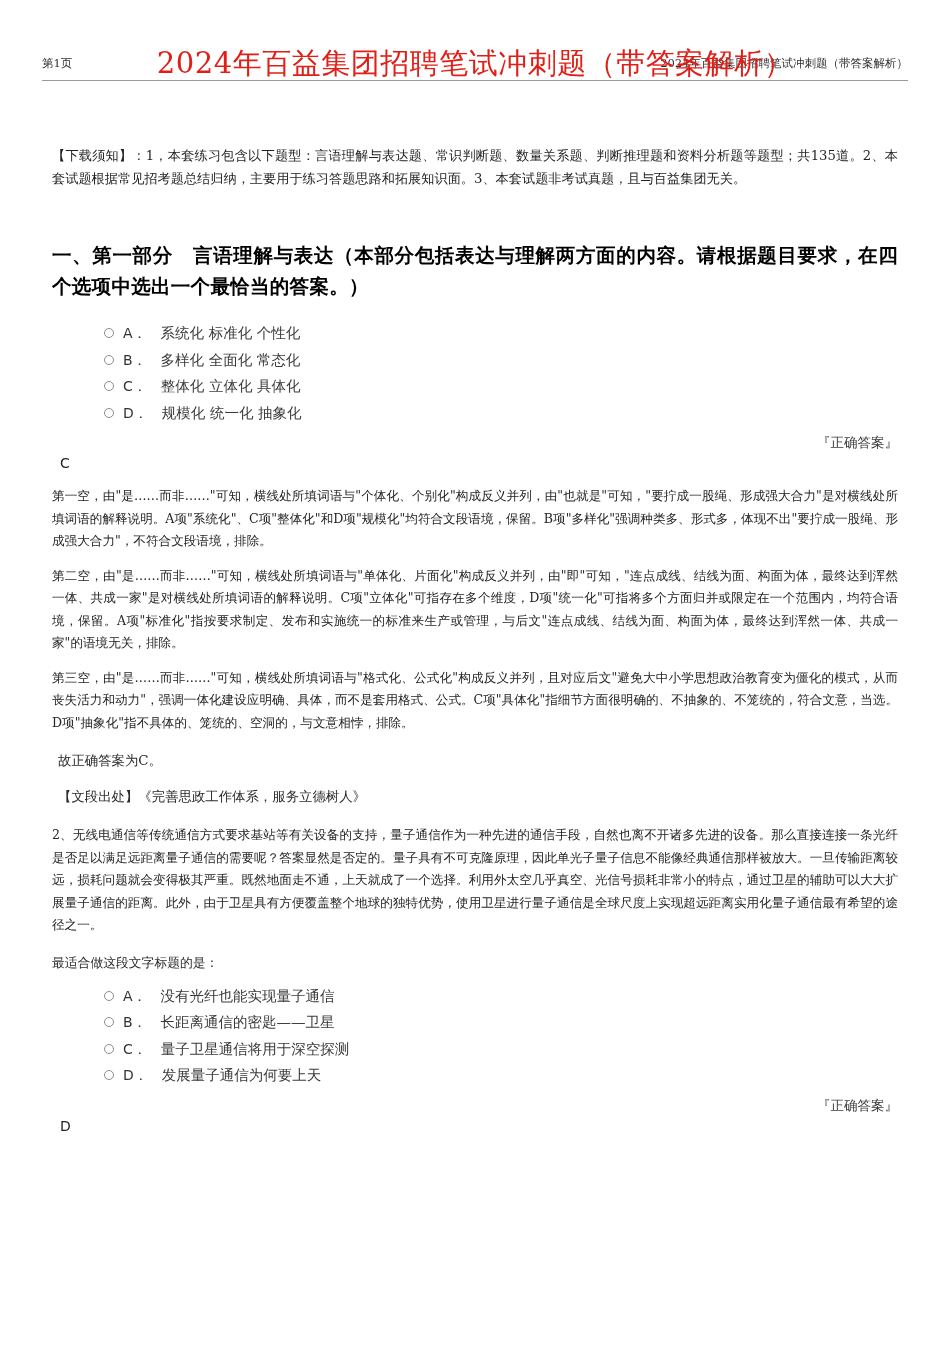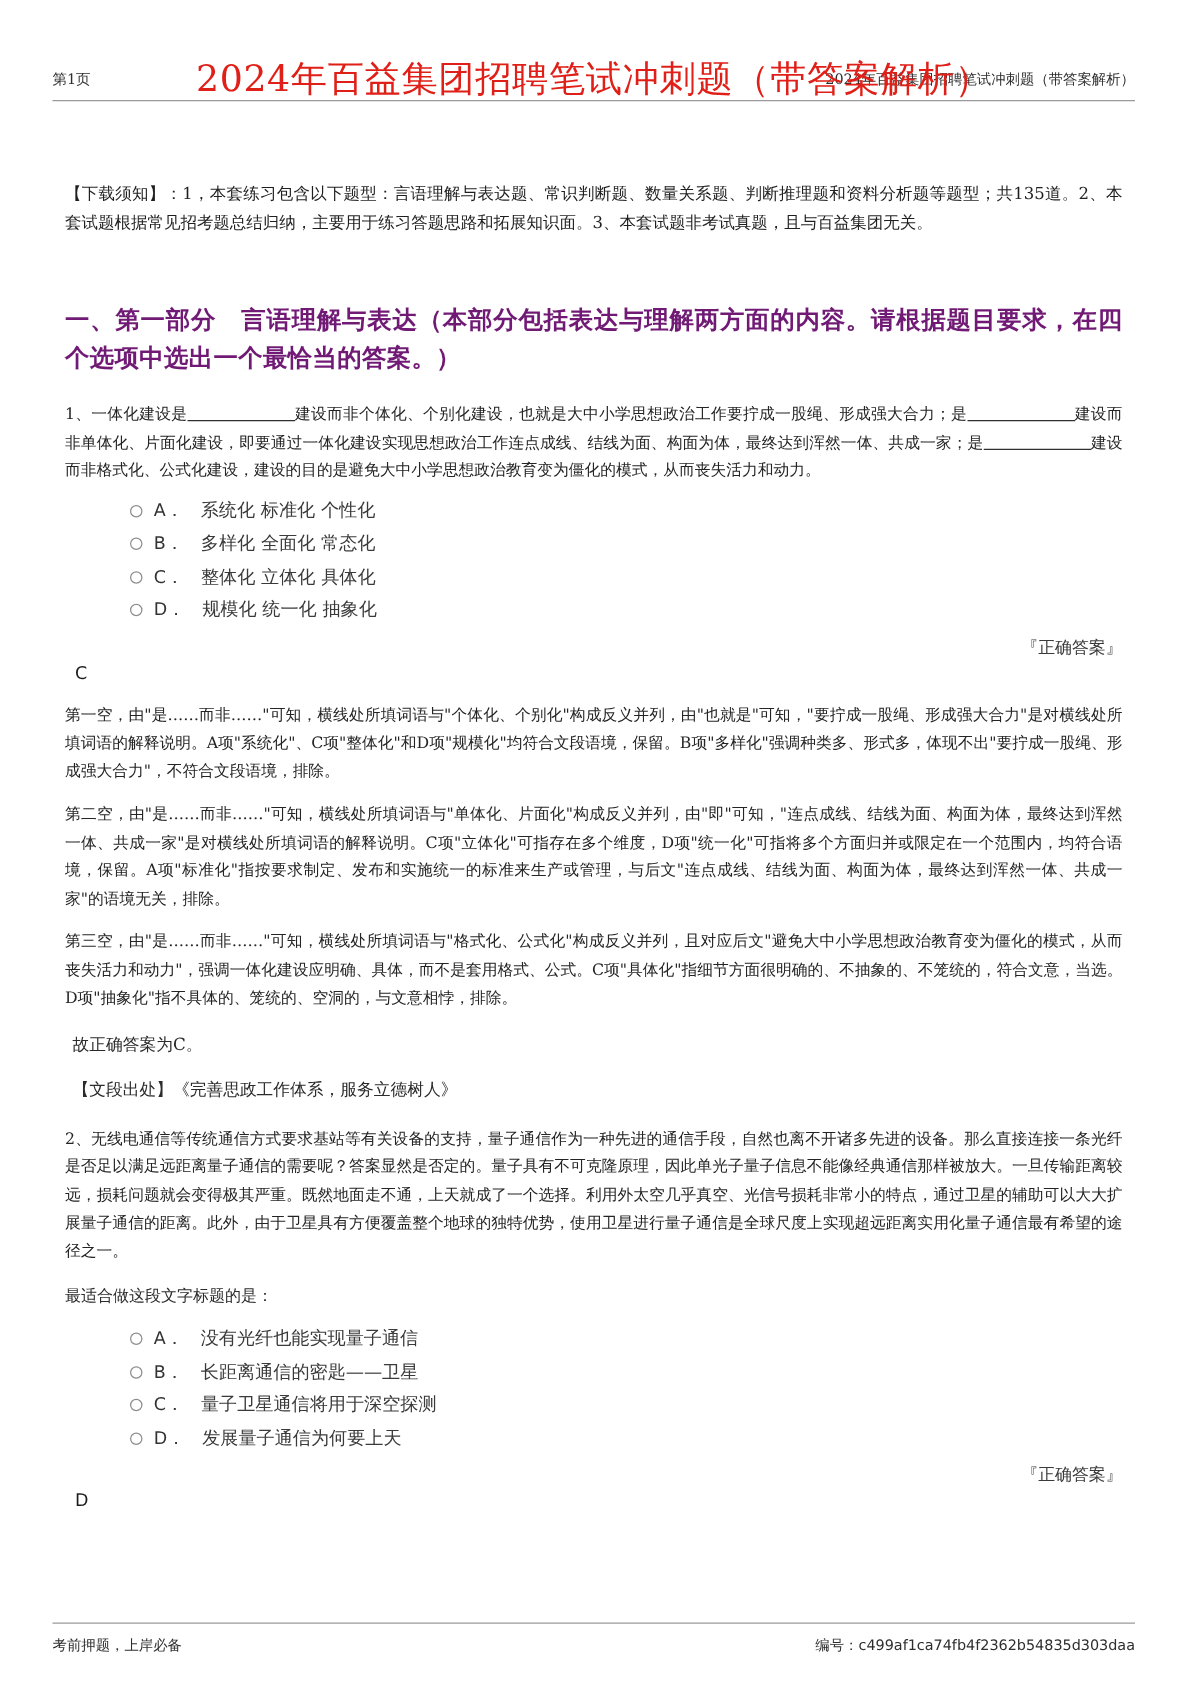--- a/index.html
+++ b/index.html
@@ -69,21 +69,21 @@
     font-size: 13.2px;
     line-height: 23px;
     color: #1f1f1f;
     text-align: justify;
     margin: 0 0 14px 0;
   }
 
   .section-head {
     font-size: 19.5px;
     line-height: 31px;
-    color: #701a75;
+    color: #000000;
     margin: 50px 0 18px 0;
     text-align: justify;
     letter-spacing: 0.3px;
   }
 
   .q-stem {
     font-size: 12.6px;
     line-height: 22.5px;
     color: #242424;
     text-align: justify;
@@ -207,21 +207,20 @@
 
   <div class="doc-title">2024年百益集团招聘笔试冲刺题（带答案解析）</div>
 
   <div class="content">
 
     <p class="notice">【下载须知】：1，本套练习包含以下题型：言语理解与表达题、常识判断题、数量关系题、判断推理题和资料分析题等题型；共135道。2、本套试题根据常见招考题总结归纳，主要用于练习答题思路和拓展知识面。3、本套试题非考试真题，且与百益集团无关。</p>
 
     <h2 class="section-head">一、第一部分　言语理解与表达（本部分包括表达与理解两方面的内容。请根据题目要求，在四个选项中选出一个最恰当的答案。）</h2>
 
     <div>
-      <p class="q-stem"><span>1、一体化建设是</span><span class="blank"></span><span>建设而非个体化、个别化建设，也就是大中小学思想政治工作要拧成一股绳、形成强大合力；是</span><span class="blank"></span><span>建设而非单体化、片面化建设，即要通过一体化建设实现思想政治工作连点成线、结线为面、构面为体，最终达到浑然一体、共成一家；是</span><span class="blank"></span><span>建设而非格式化、公式化建设，建设的目的是避免大中小学思想政治教育变为僵化的模式，从而丧失活力和动力。</span></p>
 
 
       <ul class="options">
         <li class="option">
           <span class="radio"></span>
           <span class="opt-letter">A．</span>
           <span class="opt-text">系统化 标准化 个性化</span>
         </li>
         <li class="option">
           <span class="radio"></span>
@@ -278,18 +277,14 @@
           <span class="opt-text">发展量子通信为何要上天</span>
         </li>
       </ul>
 
       <p class="tag-line">『正确答案』</p>
       <p class="answer-letter">D</p>
     </div>
 
   </div>
 
-  <div class="run-foot">
-    <span>考前押题，上岸必备</span>
-    <span class="code"><span class="code-label">编号：</span><span>c499af1ca74fb4f2362b54835d303daa</span></span>
-  </div>
 
 </div>
 
 </body></html>

